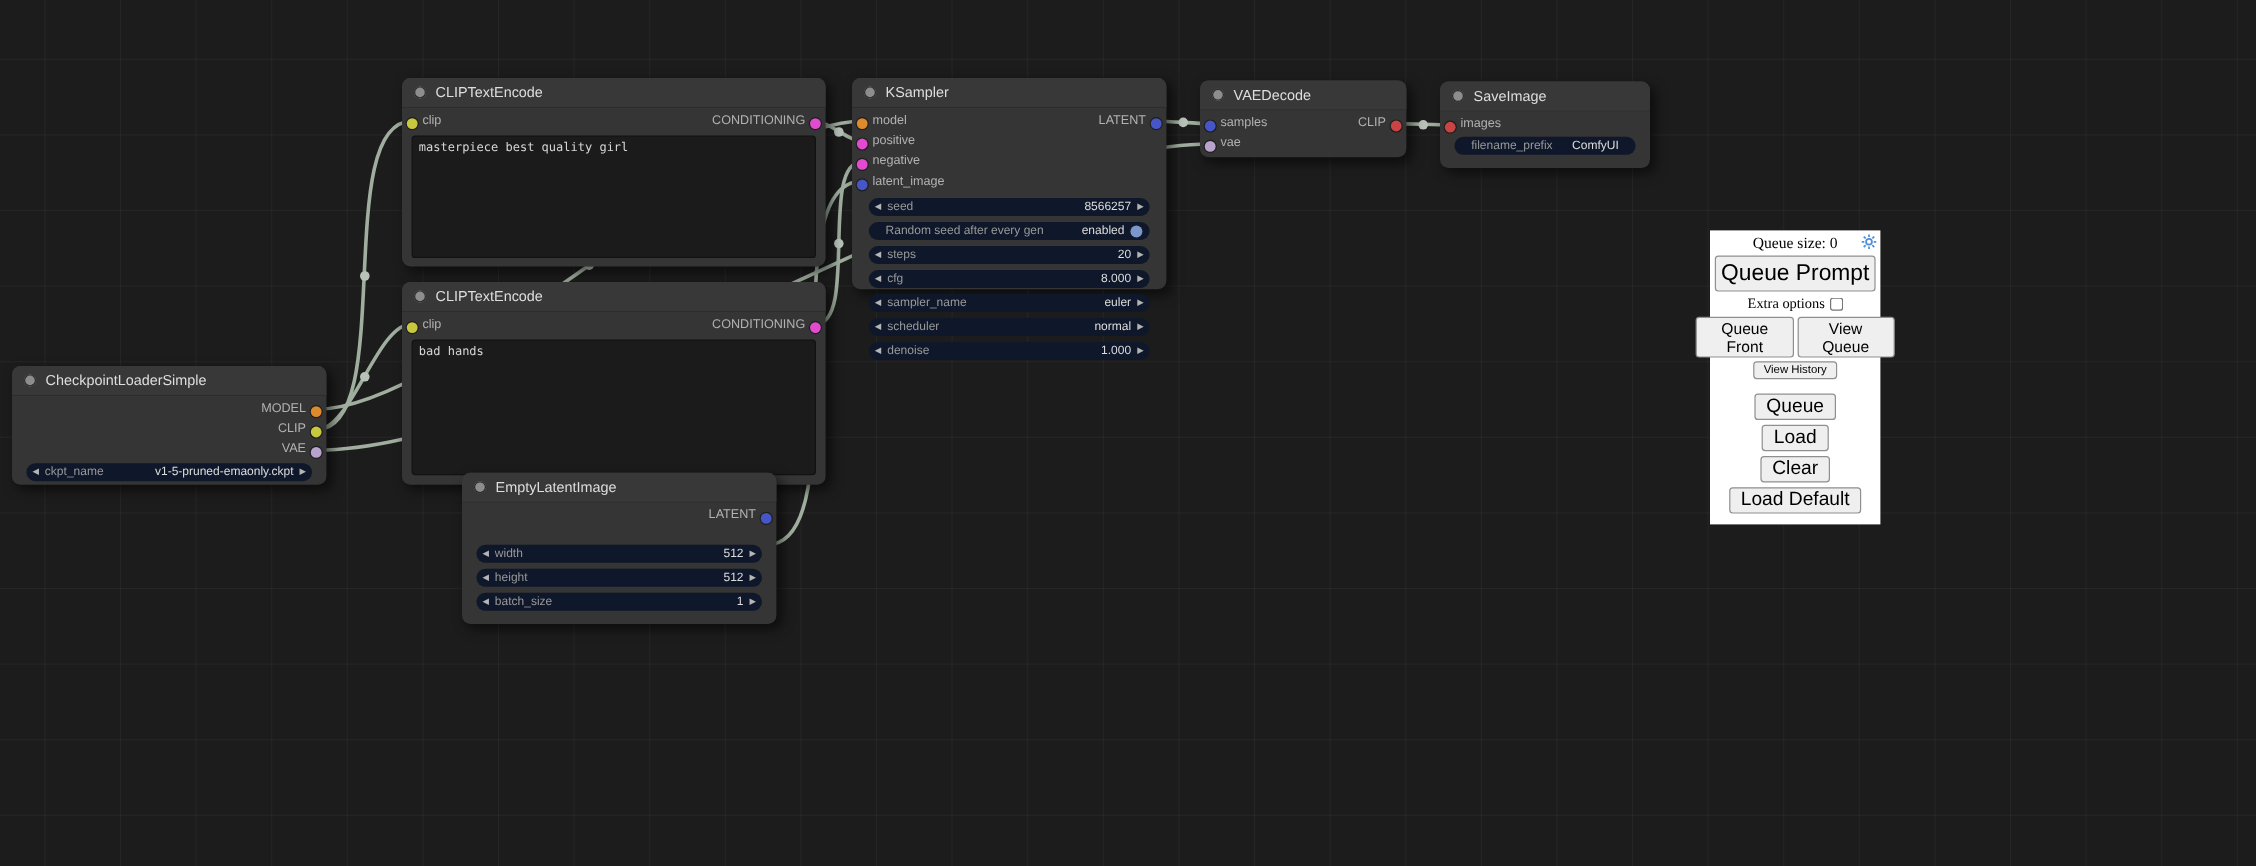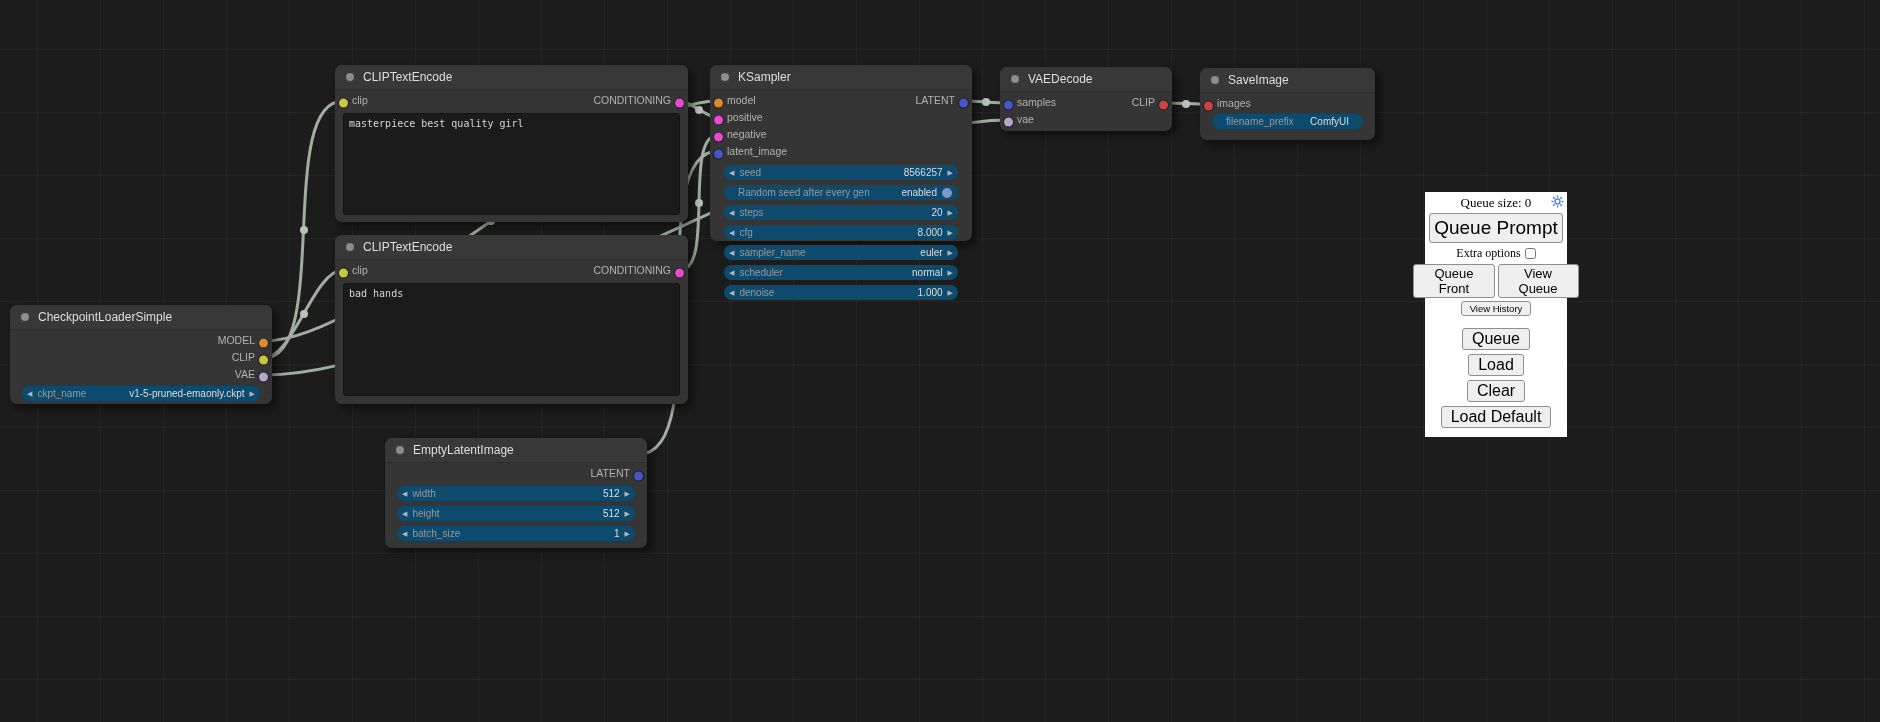--- a/index.html
+++ b/index.html
@@ -27,21 +27,21 @@
   .title-dot{width:10px;height:10px;border-radius:50%;background:#8d8d8d;margin:0 8px 0 10px;flex:none;box-shadow:inset 0 0 0 1px #2a2a2a;}
   .title-text{color:#dedede;font-size:12px;white-space:nowrap;}
   .slots{padding-top:4px;}
   .row{position:relative;height:17px;display:flex;font-size:10.5px;}
   .dot{width:9px;height:9px;border-radius:50%;position:absolute;top:50%;transform:translateY(-50%);box-shadow:0 0 0 1px rgba(15,15,15,0.6);}
   .dot.in{left:4px;}
   .dot.out{right:4px;}
   .in-label{margin-left:17px;color:#b2b2b2;white-space:nowrap;}
   .out-label{margin-left:auto;margin-right:17px;color:#b2b2b2;white-space:nowrap;}
   .widget{
-    height:15px;background:#0c4a6e;border-radius:8px;display:flex;align-items:center;
+    height:15px;background:#0f172a;border-radius:8px;display:flex;align-items:center;
     margin:0 14px 5px;padding:0 5px;font-size:10px;color:#999;box-sizing:border-box;
   }
   .widget .arrow{font-size:7px;color:#b5b5b5;line-height:1;flex:none;}
   .widget .wlabel{margin-left:5px;white-space:nowrap;}
   .widget .wvalue{flex:1;text-align:right;margin-right:5px;color:#ddd;white-space:nowrap;overflow:hidden;}
   .widget.no-arrows .wlabel{margin-left:9px;}
   .toggle-dot{width:10px;height:10px;border-radius:50%;flex:none;margin-right:1px;}
   textarea.prompt{
     position:absolute;left:8px;right:8px;box-sizing:border-box;
     background:#1b1b1b;border:1px solid #121212;border-radius:3px;
@@ -252,33 +252,33 @@
         <span class="dot in" style="background: rgb(201, 68, 68);"></span>
         <span class="in-label">images</span>
       </div>
     </div>
     <div class="widget no-arrows" style="margin:0 12px 0;">
       <span class="wlabel">filename_prefix</span>
       <span class="wvalue" style="margin-right:9px;">ComfyUI</span>
     </div>
   </div>
 
-  <div class="node" style="left:385px;top:438px;width:262px;height:110px">
+  <div class="node" style="left:385px;top:394px;width:262px;height:126px">
     <div class="node-title">
       <span class="title-dot"></span>
       <span class="title-text">EmptyLatentImage</span>
     </div>
     <div class="slots">
       <div class="row">
         <span class="out-label">LATENT</span>
         <span class="dot out" style="background: rgb(70, 86, 198);"></span>
       </div>
     </div>
     <div style="height:2px"></div>
-    <div class="widget" style="margin:0 12px 5px;">
+    <div class="widget" style="margin:12px 12px 5px;">
       <span class="arrow">◀</span>
       <span class="wlabel">width</span>
       <span class="wvalue">512</span>
       <span class="arrow">▶</span>
     </div>
     <div class="widget" style="margin:0 12px 5px;">
       <span class="arrow">◀</span>
       <span class="wlabel">height</span>
       <span class="wvalue">512</span>
       <span class="arrow">▶</span>

